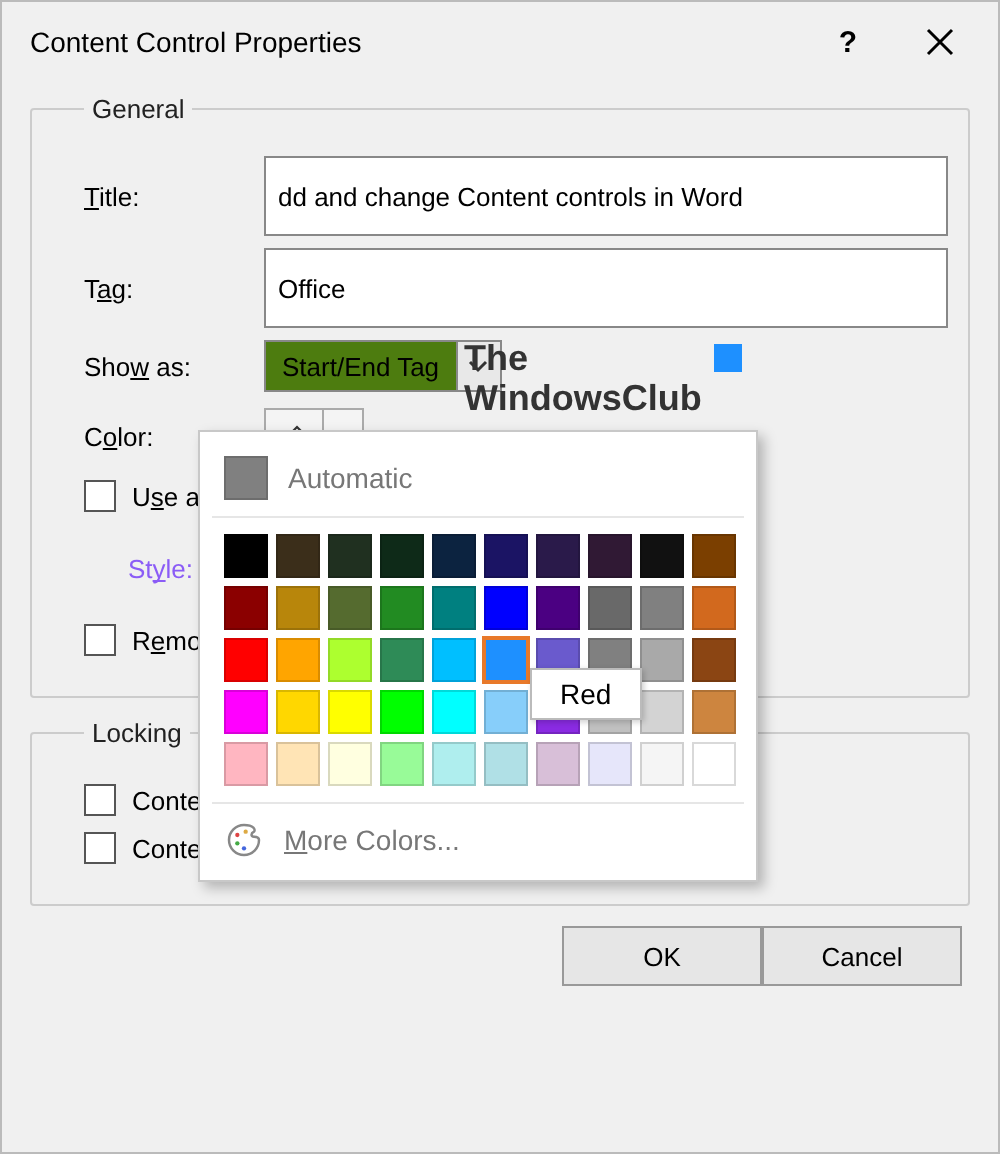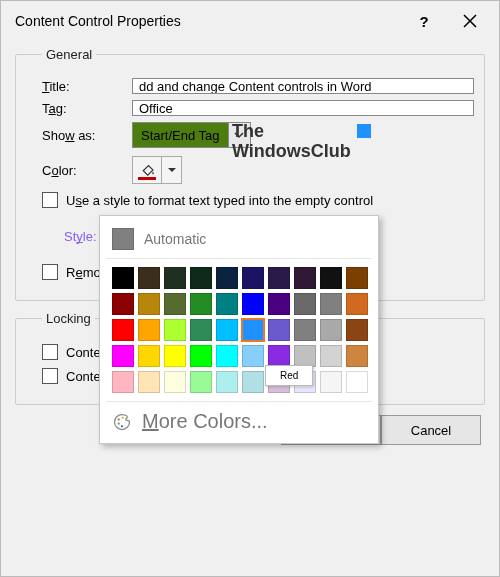--- a/index.html
+++ b/index.html
@@ -59,21 +59,21 @@
     gap: 26px;
     position: relative;
   }
   .lbl {
     width: 64px;
     text-align: left;
   }
   .u { text-decoration: underline; text-decoration-skip-ink: none; }
   input[type=text].field {
     flex: 1;
-    height: 16px;
+    height: 40px;
     border: 1px solid #888;
     padding: 0 6px;
     font: inherit;
     background: #fff;
   }
   .combo {
     display: inline-flex;
     align-items: center;
     border: 1px solid #888;
     height: 26px;
@@ -209,33 +209,32 @@
     position: relative;
   }
   .sw.selected { outline: 2px solid #e8792a; outline-offset: -1px; }
   .tooltip {
     position: absolute;
     left: 22px;
     top: 14px;
     background: #fff;
     border: 1px solid #bbb;
     padding: 4px 14px;
-    font-size: 10px;
+    font-size: 14px;
     white-space: nowrap;
     z-index: 60;
     box-shadow: 1px 1px 3px rgba(0,0,0,0.2);
-    margin-top: 31px;
   }
   .picker .more {
     display: flex;
     align-items: center;
     gap: 10px;
     padding: 8px 6px 4px 6px;
     color: #777;
-    font-size: 20px;
+    font-size: 14px;
     border-top: 1px solid #e6e6e6;
   }
   .picker .more .pal { width: 20px; height: 20px; }
 </style>
 </head>
 <body>
 
 <div class="dialog">
   <div class="titlebar">
     <div class="title">Content Control Properties</div>

